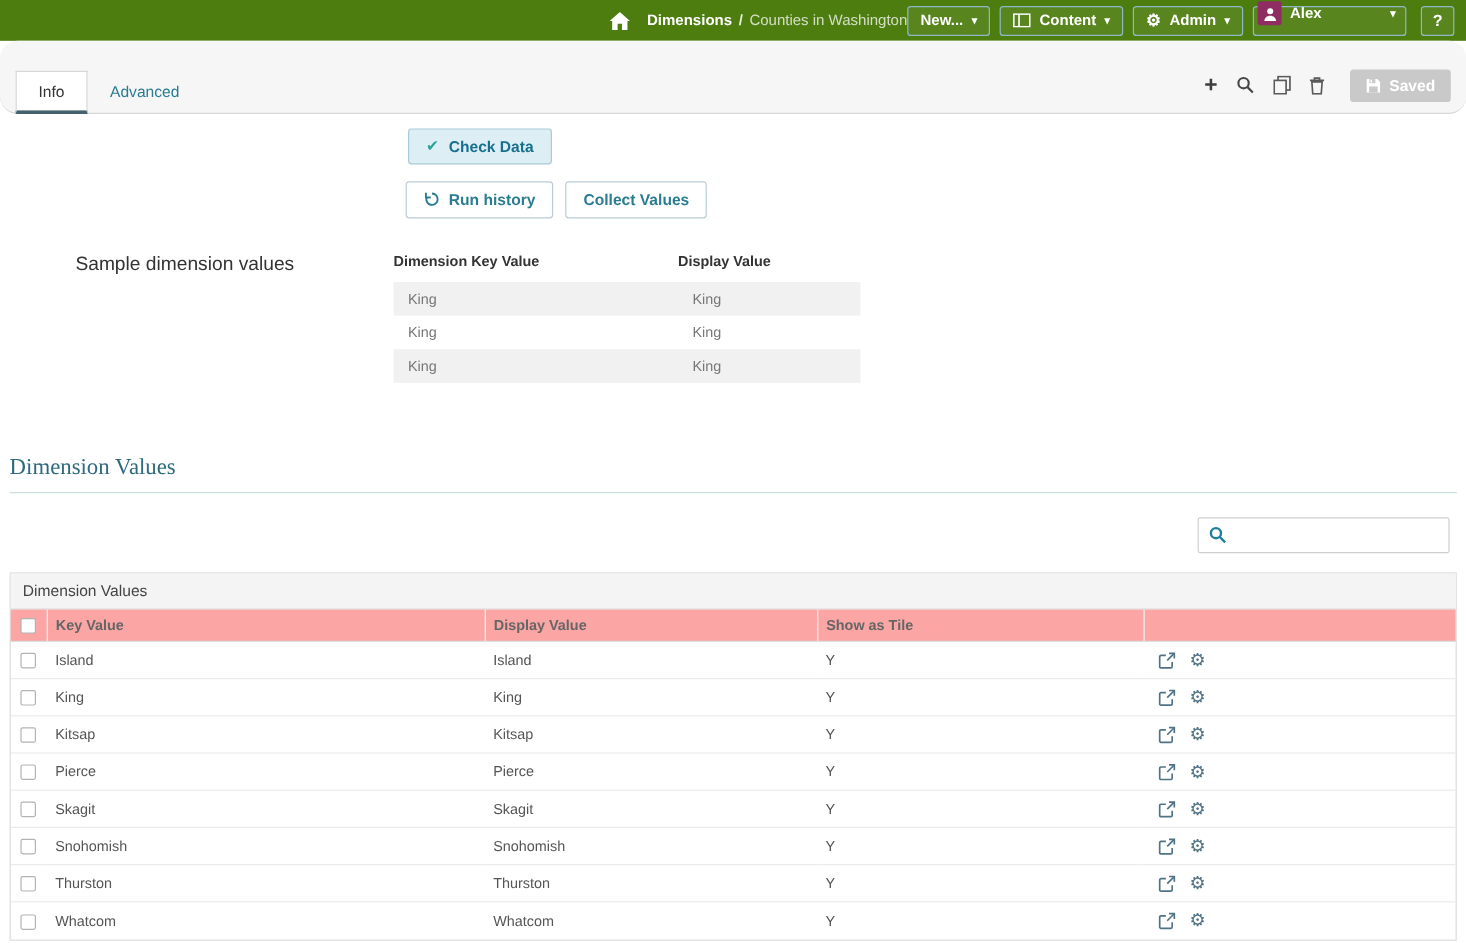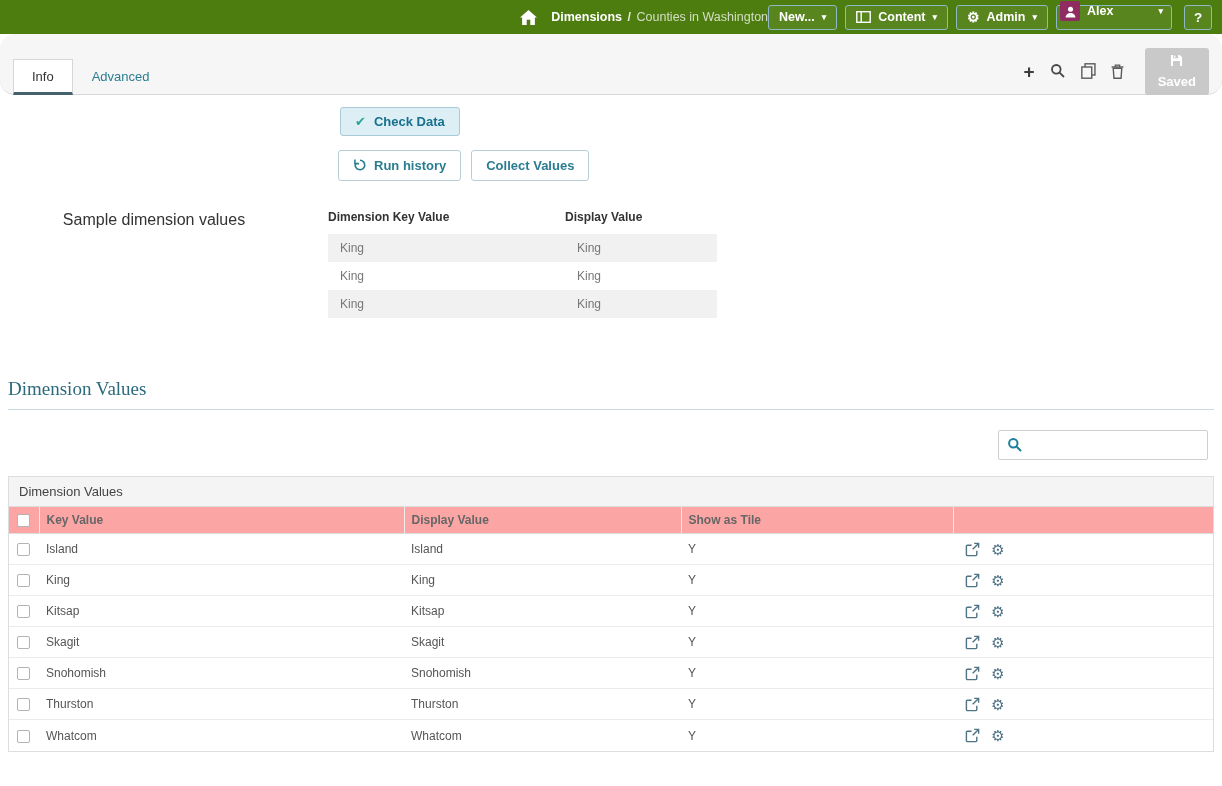--- a/index.html
+++ b/index.html
@@ -21,21 +21,21 @@
   .crumb-sep { color:rgba(255,255,255,0.85); font-weight:bold; margin:0 2px; }
   .crumb-current { color:rgba(255,255,255,0.75); }
   .tb-right { display:flex; align-items:center; gap:8px; }
   .tb-btn {
     height:25px; border:1px solid #8db9c6; background:rgba(255,255,255,0.07);
     border-radius:3px; color:#fff; font-size:12.5px; font-weight:bold;
     display:flex; align-items:center; gap:7px; padding:0 10px; cursor:pointer;
     font-family:Liberation Sans, sans-serif;
   }
   .tb-btn .caret { font-size:9px; line-height:1; }
-  .user-btn { width:116px; justify-content:flex-start; padding:0 8px 12px 3px; }
+  .user-btn { width:128px; justify-content:flex-start; padding:0 8px 12px 3px; }
   .user-btn .u-label { flex:1; text-align:left; }
   .avatar {
     width:20px; height:20px; background:#8f2d63; border-radius:2px;
     display:flex; align-items:center; justify-content:center;
   }
   .help-btn { width:28px; justify-content:center; font-size:13.5px; padding:0; }
 
   
   .tabband {
     height:61px; background:#f6f6f6; border-bottom:1px solid #d7d7d7;
@@ -49,21 +49,21 @@
   .tab.active {
     background:#fff; border-color:#d7d7d7; border-bottom:3px solid #44626d;
     color:#333; padding-bottom:8px;
   }
   .tab-actions { display:flex; align-items:center; gap:15px; padding-top:14px; }
   .ticon { cursor:pointer; display:flex; align-items:center; color:#474747; }
   .ticon.plus { font-size:19px; font-weight:bold; color:#3d3d3d; line-height:1; }
   .saved-btn {
     margin-left:6px; background:#c9c9c9; border:none; border-radius:3px;
     color:#fff; font-weight:bold; font-size:13px; padding:6px 13px;
-    display:flex; align-items:center; gap:7px; cursor:default; font-family:inherit;flex-direction:column;
+    display:flex; align-items:center; gap:7px; cursor:default; font-family:inherit;
   }
 
   
   .content { padding-top:12px; }
   .check-row { margin-left:340px; }
   .btn-light {
     border:1px solid #a8cbd8; background:#ddeef4; color:#17708e; font-weight:bold;
     font-size:13px; border-radius:3px; padding:6px 14px; display:inline-flex;
     align-items:center; gap:8px; cursor:pointer; font-family:inherit;
   }
@@ -362,20 +362,36 @@
         <svg width="15" height="15" viewBox="0 0 16 16">
                   <path d="M12.6 9.2v4.2a1.1 1.1 0 0 1-1.1 1.1H2.6a1.1 1.1 0 0 1-1.1-1.1V4.5a1.1 1.1 0 0 1 1.1-1.1H7" fill="none" stroke="#4f7385" stroke-width="1.5"></path>
                   <path d="M9.8 1.5h4.7v4.7" fill="none" stroke="#4f7385" stroke-width="1.5"></path>
                   <path d="M14.2 1.8L8.2 7.8" fill="none" stroke="#4f7385" stroke-width="1.5"></path>
                 </svg>
       </span>
       <span class="action gear-a">⚙</span>
     </td>
   </tr>
 
+  <tr>
+    <td class="col-check"><span class="cb"></span></td>
+    <td>Pierce</td>
+    <td>Pierce</td>
+    <td>Y</td>
+    <td class="col-actions">
+      <span class="action">
+        <svg width="15" height="15" viewBox="0 0 16 16">
+                  <path d="M12.6 9.2v4.2a1.1 1.1 0 0 1-1.1 1.1H2.6a1.1 1.1 0 0 1-1.1-1.1V4.5a1.1 1.1 0 0 1 1.1-1.1H7" fill="none" stroke="#4f7385" stroke-width="1.5"></path>
+                  <path d="M9.8 1.5h4.7v4.7" fill="none" stroke="#4f7385" stroke-width="1.5"></path>
+                  <path d="M14.2 1.8L8.2 7.8" fill="none" stroke="#4f7385" stroke-width="1.5"></path>
+                </svg>
+      </span>
+      <span class="action gear-a">⚙</span>
+    </td>
+  </tr>
 
   <tr>
     <td class="col-check"><span class="cb"></span></td>
     <td>Skagit</td>
     <td>Skagit</td>
     <td>Y</td>
     <td class="col-actions">
       <span class="action">
         <svg width="15" height="15" viewBox="0 0 16 16">
                   <path d="M12.6 9.2v4.2a1.1 1.1 0 0 1-1.1 1.1H2.6a1.1 1.1 0 0 1-1.1-1.1V4.5a1.1 1.1 0 0 1 1.1-1.1H7" fill="none" stroke="#4f7385" stroke-width="1.5"></path>

